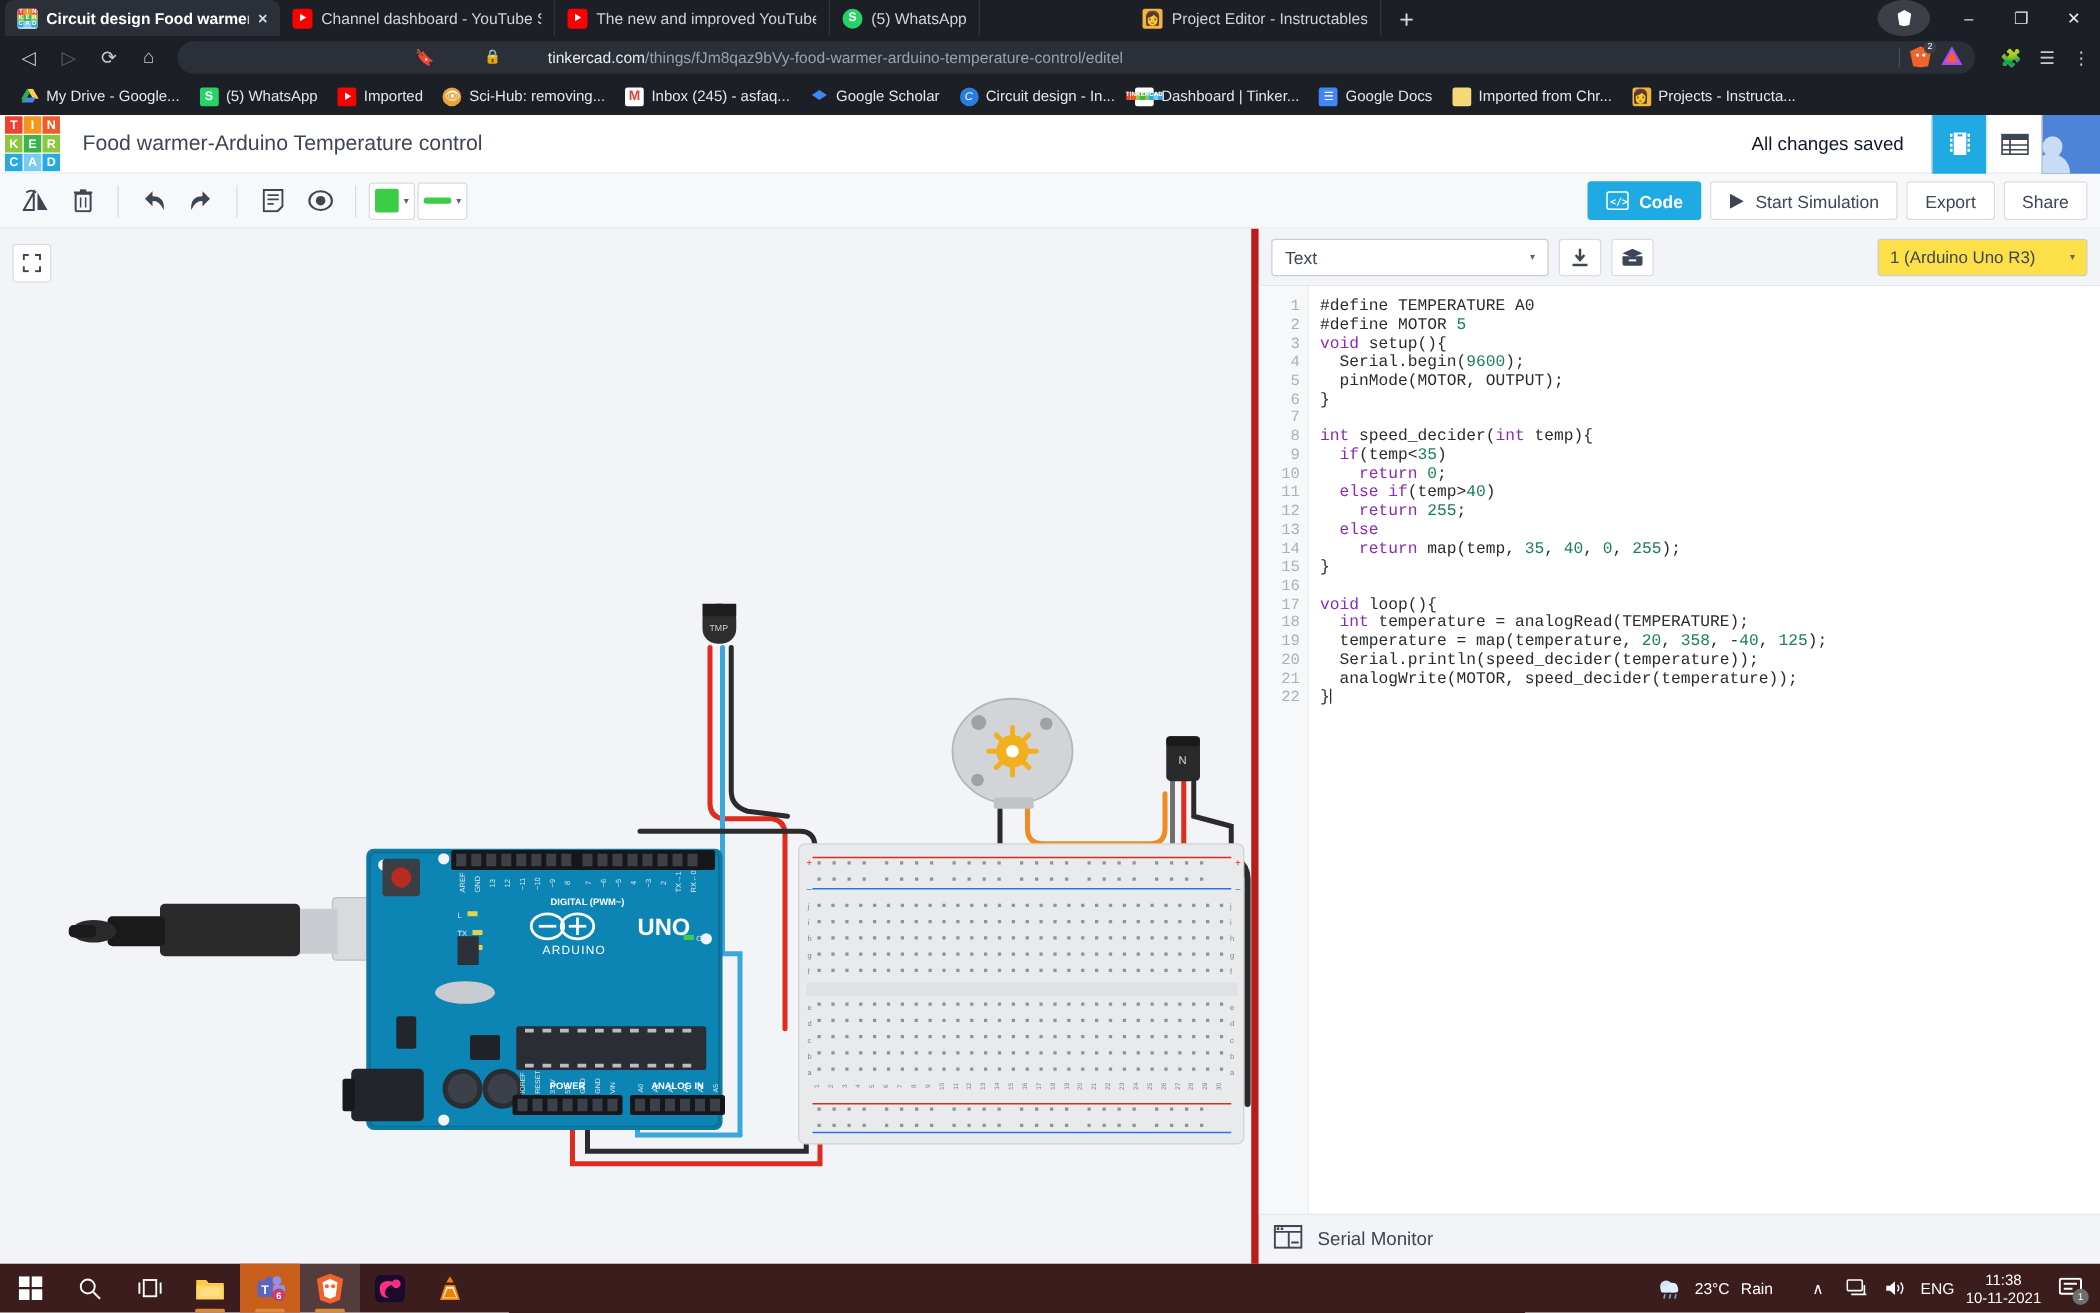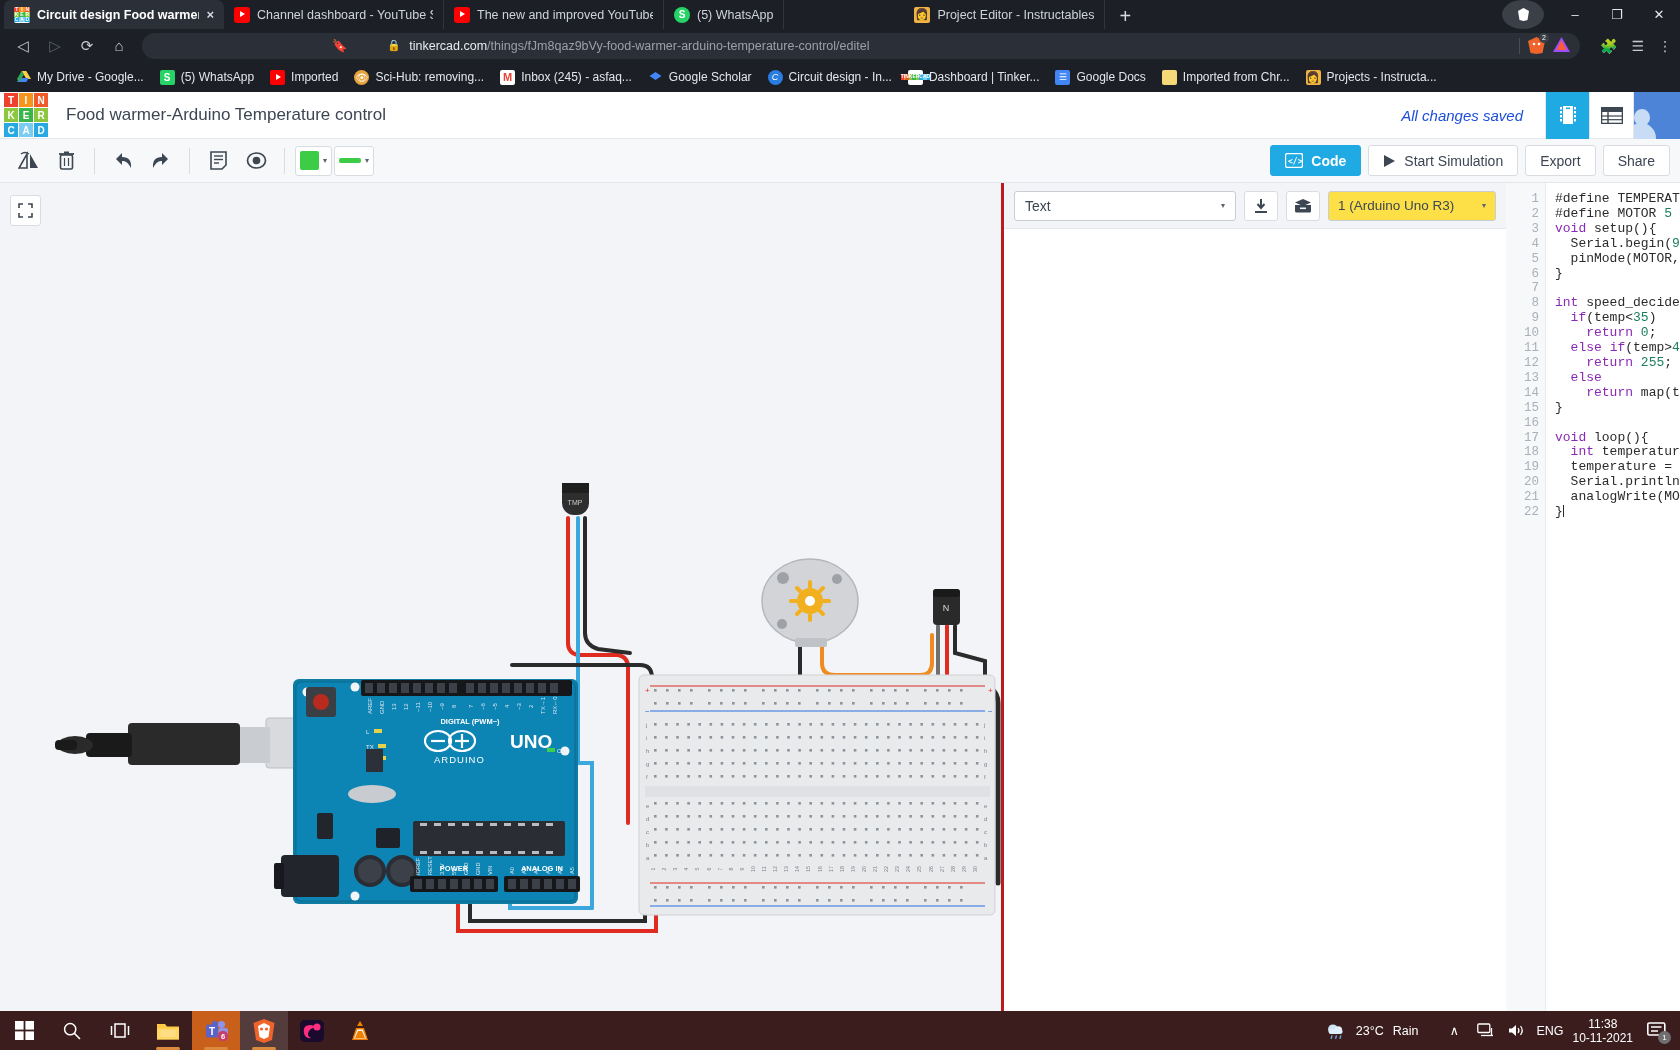--- a/index.html
+++ b/index.html
@@ -60,21 +60,21 @@
             gap: 2px; padding: 0 8px; }
   .navbtn { width: 30px; height: 28px; display: flex; align-items: center;
             justify-content: center; color: #c6cad1; font-size: 15px; cursor: pointer; }
   .navbtn.dim { color: #5b6069; }
   #omnibox {
     flex: 1; height: 26px; background: #2b3038; border-radius: 13px;
     display: flex; align-items: center; padding: 0 10px; margin: 0 6px;
     color: #e7eaee; font-size: 12.5px; gap: 8px; position: relative;
   }
   #omnibox .urltext { color: #9aa0a9; }
-  #omnibox .urltext b { color: #e7eaee; font-weight: normal; }
+  #omnibox .urltext b { color: #e7eaee; font-weight: normal; margin-left: 29px; }
   .omni-right { margin-left: auto; display: flex; align-items: center; gap: 8px; }
   .divline { width:1px; height: 16px; background: #474c55; }
   .lionicon { width: 17px; height: 17px; position: relative; }
   .badge2 { position:absolute; right:-4px; top:-4px; background:#3b3f48; color:#fff;
             font-size:7px; border-radius:50%; width:10px; height:10px; text-align:center;
             line-height:10px;}
   .ext-icons { display:flex; align-items:center; gap: 14px; padding-left: 12px; color:#c6cad1; font-size:14px;}
 
   #bookmarks { height: 30px; background: #1c1f26; display: flex; align-items: center;
                gap: 0px; padding: 0 8px; overflow: hidden; }
@@ -89,21 +89,21 @@
 
   #tk-header { height: 47px; background: #fff; display: flex; align-items: center;
                border-bottom: 1px solid #e3e6ea; }
   #tk-logo { width: 44px; height: 44px; margin-left: 4px; display: grid;
              grid-template-columns: repeat(3, 1fr); grid-template-rows: repeat(3, 1fr);
              gap: 1px; }
   #tk-logo span { display:flex; align-items:center; justify-content:center; color:#fff;
                   font-size: 10px; font-weight: bold; font-family:"Liberation Sans",sans-serif;}
   #tk-title { margin-left: 18px; font-size: 17px; color: #3d4653; }
   #tk-header-right { margin-left: auto; display: flex; align-items: center; height: 47px; }
-  #saved-text { color: #1d4ed8; font-size: 15px; margin-right: 22px; font-style: italic; }
+  #saved-text { color: #0f172a; font-size: 15px; margin-right: 22px; }
   .hdr-btn { width: 44px; height: 47px; display: flex; align-items: center;
              justify-content: center; border-left: 1px solid #e3e6ea; cursor: pointer; }
   .hdr-btn.blue { background: #1faae4; }
   #avatar { width: 47px; height: 47px; background: #4d84d8; border-left:1px solid #e3e6ea;
             display:flex; align-items:flex-end; justify-content:center; overflow:hidden; }
   #avatar .head { width: 17px; height: 17px; border-radius: 50%; background: #c8dcf5;
                   position: relative; top: -13px; }
   #avatar .body { width: 31px; height: 16px; border-radius: 16px 16px 0 0; background: #c8dcf5;
                   position: relative; left: -24px; top: 0px;}
 
@@ -129,22 +129,22 @@
   
   #canvas-area { position: absolute; top: 92px; left: 0; width: 1001px;
                  height: 828px; background: #f2f4f7; overflow: hidden; }
   #fit-btn { position:absolute; left: 10px; top: 12px; width: 31px; height: 31px;
              background:#fff; border: 1px solid #d9dde2; border-radius:3px;
              display:flex; align-items:center; justify-content:center; color:#3d4653;
              font-size: 14px; cursor:pointer;}
 
   
   #code-panel { position:absolute; top: 92px; left: 1001px; width: 679px;
-                height: 828px; background:#fff; border-left: 3px solid #b91c1c;
-                display:flex; }
+                height: 828px; background:#fff; border-left: 6px solid #b91c1c;
+                display:flex; flex-direction: column; }
   #code-toolbar { height: 46px; background:#f2f4f7; border-bottom:1px solid #e3e6ea;
                   display:flex; align-items:center; padding: 0 10px; gap: 8px; }
   #mode-select { width: 222px; height: 30px; background:#fff; border:1px solid #c9ced5;
                  border-radius:3px; display:flex; align-items:center; padding: 0 10px;
                  font-size: 14px; color:#3d4653; cursor:pointer;}
   #mode-select .caret { margin-left:auto; }
   .code-icon-btn { width: 34px; height: 30px; background:#fff; border:1px solid #d9dde2;
                    border-radius:3px; display:flex; align-items:center; justify-content:center;
                    color:#3d4653; cursor:pointer;}
   #board-select { margin-left:auto; width: 168px; height: 30px; background:#fde047;
@@ -1250,20 +1250,33 @@
 }
 
 <span class="k">void</span> loop(){
   <span class="k">int</span> temperature = analogRead(TEMPERATURE);
   temperature = map(temperature, <span class="n">20</span>, <span class="n">358</span>, -<span class="n">40</span>, <span class="n">125</span>);
   Serial.println(speed_decider(temperature));
   analogWrite(MOTOR, speed_decider(temperature));
 }<span class="cursor"></span></div>
       </div>
 
+      <div id="serial-bar">
+        <span>
+          <svg width="23" height="19" viewBox="0 0 23 19">
+            <rect x="0.8" y="0.8" width="21.4" height="17.4" fill="none" stroke="#3d4653" stroke-width="1.7"></rect>
+            <line x1="0.8" y1="5.5" x2="22.2" y2="5.5" stroke="#3d4653" stroke-width="1.5"></line>
+            <line x1="12" y1="5.5" x2="12" y2="18.2" stroke="#3d4653" stroke-width="1.5"></line>
+            <line x1="14" y1="14" x2="20" y2="14" stroke="#3d4653" stroke-width="1.5"></line>
+            <rect x="2.4" y="2" width="2" height="2" fill="#3d4653"></rect>
+            <rect x="5.6" y="2" width="2" height="2" fill="#3d4653"></rect>
+          </svg>
+        </span>
+        <span class="label">Serial Monitor</span>
+      </div>
     </div>
   </div>
 </div>
 
 <div id="taskbar">
   <div class="tbk">
     <svg width="19" height="19" viewBox="0 0 19 19">
       <rect x="0" y="0" width="8.6" height="8.6" fill="#fff"></rect>
         <rect x="10.4" y="0" width="8.6" height="8.6" fill="#fff"></rect>
       <rect x="0" y="10.4" width="8.6" height="8.6" fill="#fff"></rect>

